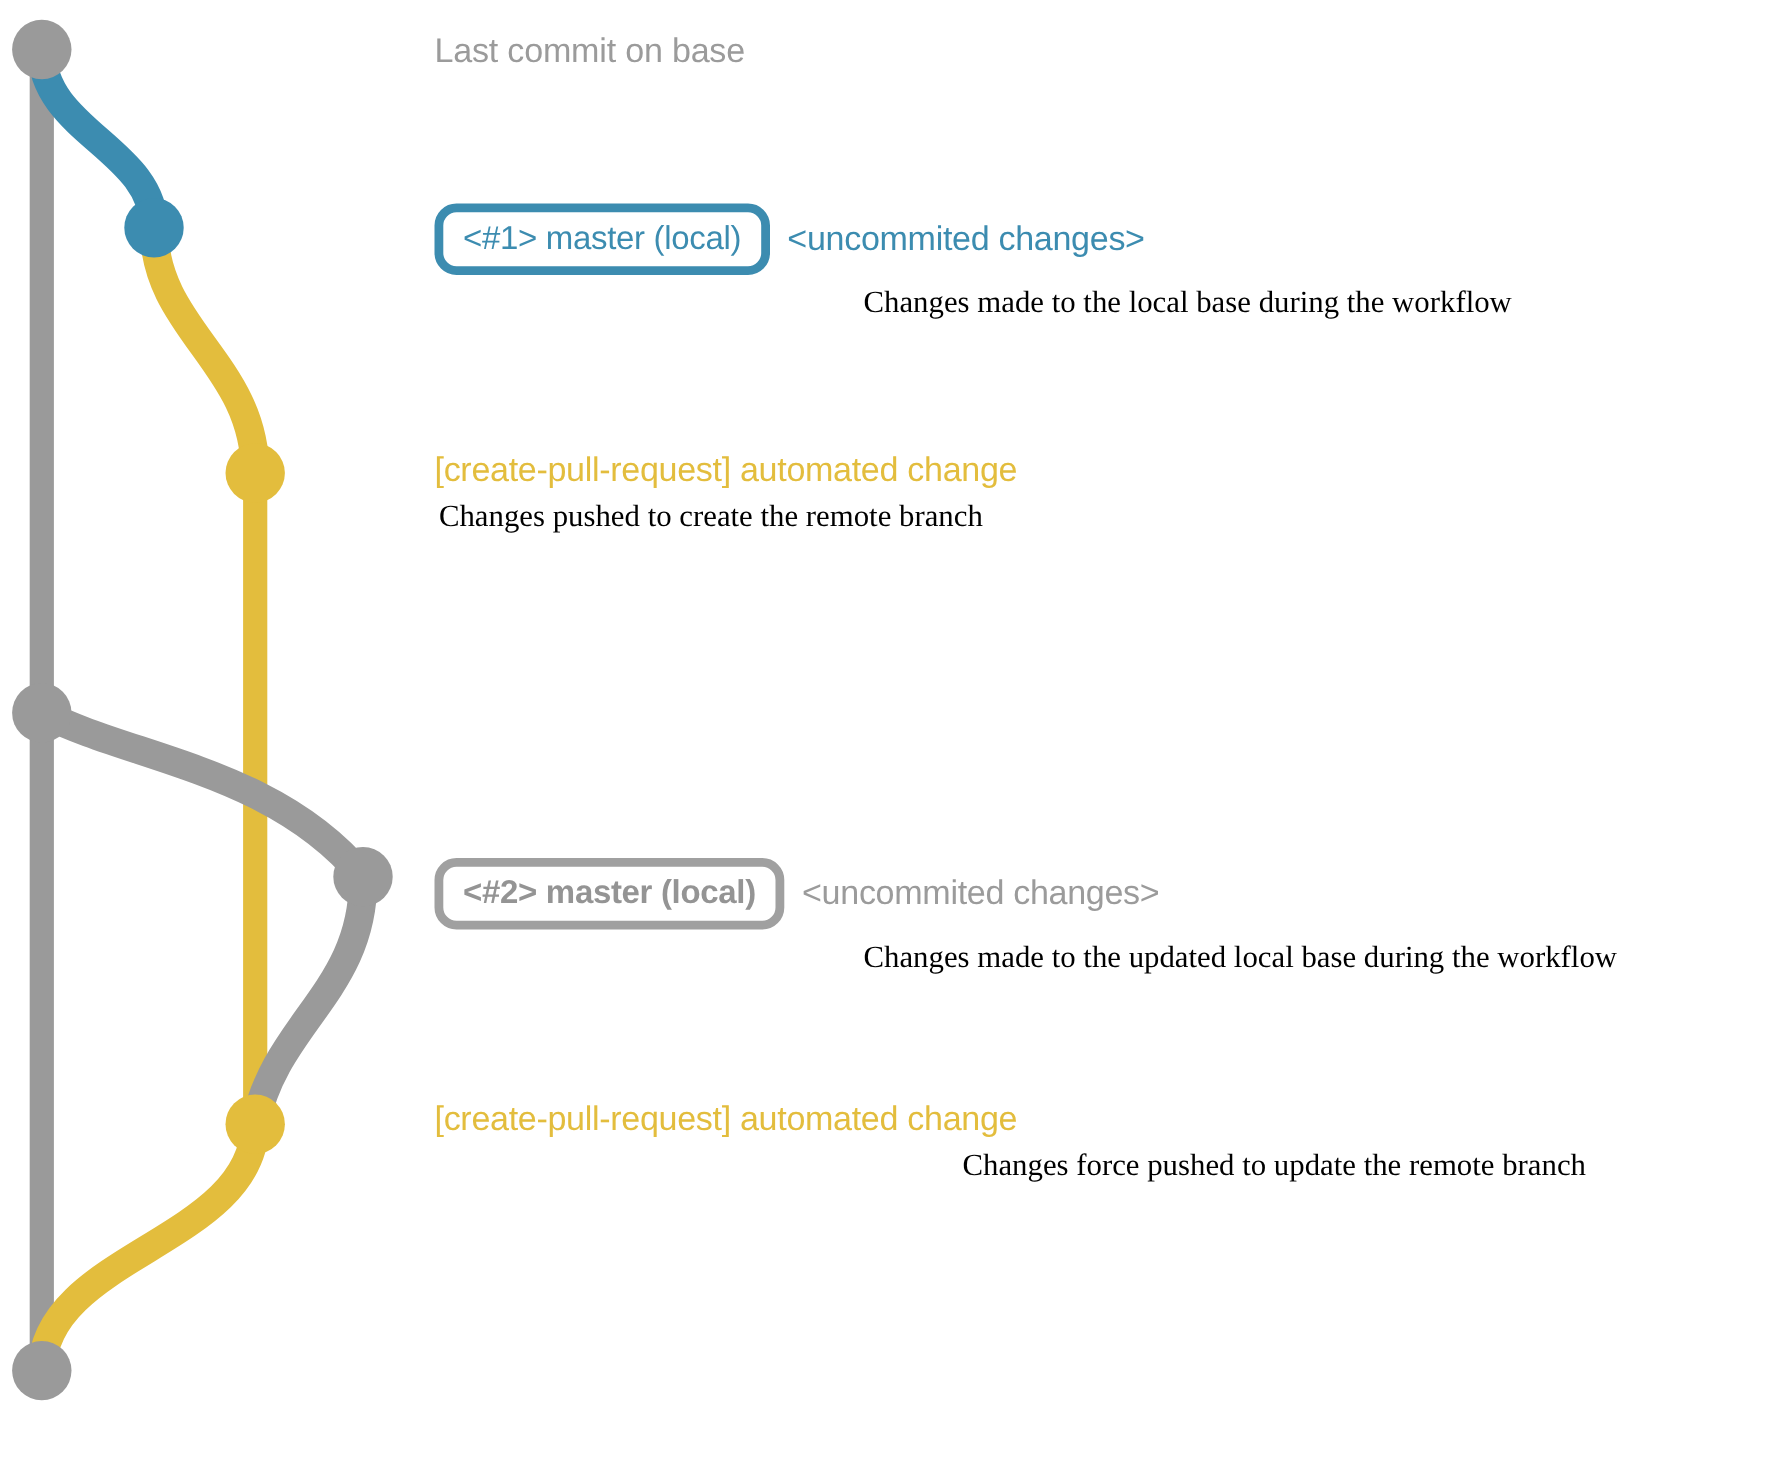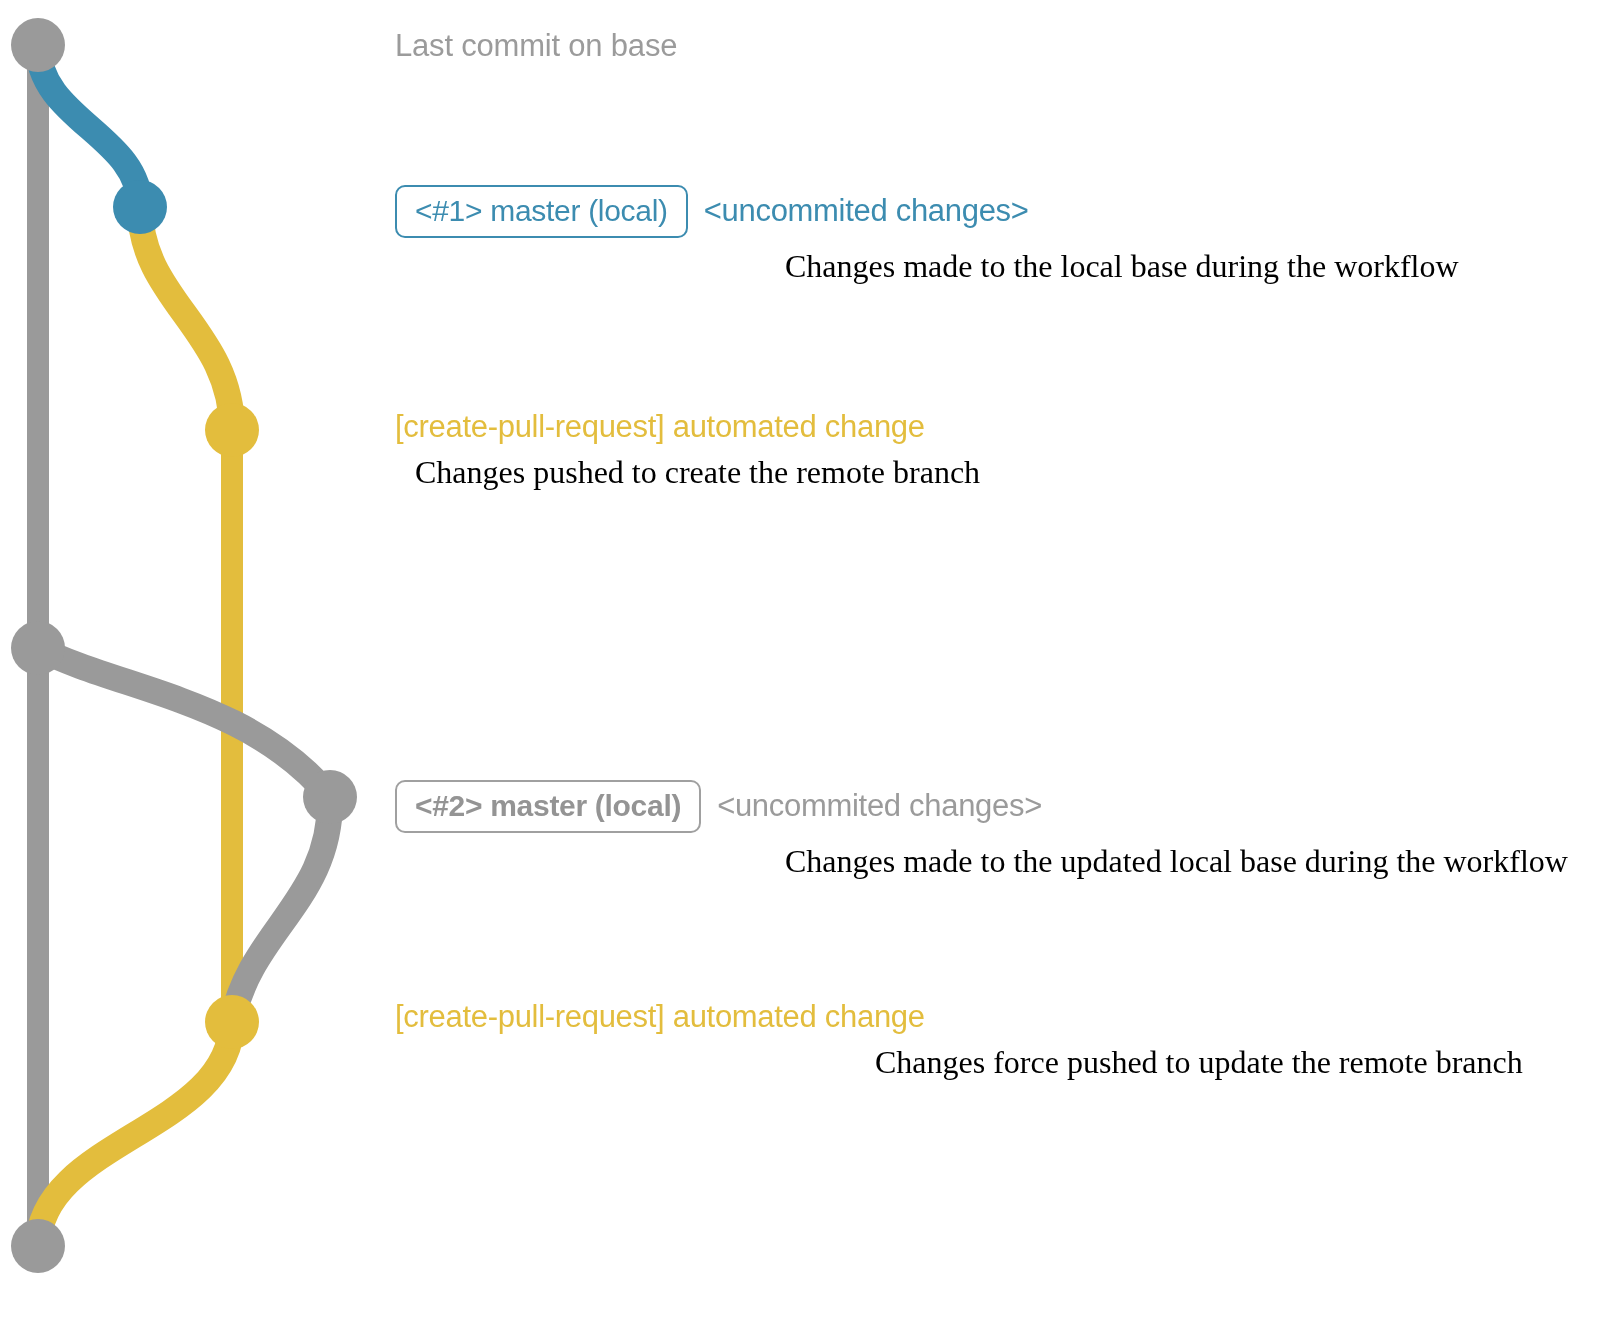--- a/index.html
+++ b/index.html
@@ -41,22 +41,22 @@
   .row-main {
     display: flex;
     flex-direction: row;
     align-items: center;
     gap: 16px;
     white-space: nowrap;
   }
 
   .badge {
     display: inline-block;
-    border: 2px solid #0f172a;
-    border-radius: 10px;
+    border: 8px solid #0f172a;
+    border-radius: 20px;
     padding: 7px 18px 9px 18px;
     font-size: 30px;
     line-height: 1.1;
     color: #8e8e8e;
     background: transparent;
     letter-spacing: -0.3px;
   }
   .badge.blue { border-color: #3c8cb0; color: #3c8cb0; }
   .badge.yellow { border-color: #e3bd3d; color: #e3bd3d; }
   .badge.gray { border-color: #a0a0a0; color: #949494; font-weight: bold; }
@@ -73,21 +73,21 @@
 
   .plain-title {
     font-size: 31px;
     letter-spacing: -0.2px;
     color: #9b9b9b;
     white-space: nowrap;
   }
 
   .desc {
     font-family: "Liberation Serif", serif;
-    font-size: 32px;
+    font-size: 28px;
     color: #000000;
     white-space: nowrap;
     margin-top: 10px;
   }
 </style>
 </head>
 <body>
 
 <svg id="graph-layer" viewBox="0 0 400 1344" width="400" height="1344" aria-hidden="true">
 
@@ -129,21 +129,21 @@
       <span class="badge blue">&lt;#1&gt; master (local)</span>
       <span class="subject blue">&lt;uncommited changes&gt;</span>
     </div>
     <div class="desc" style="margin-left:390px">Changes made to the local base during the workflow</div>
   </div>
 
   <div class="row" style="top:410px">
     <div class="row-main">
       <span class="subject yellow">[create-pull-request] automated change</span>
     </div>
-    <div class="desc" style="margin-left:20px">Changes pushed to create the remote branch</div>
+    <div class="desc" style="margin-left:4px">Changes pushed to create the remote branch</div>
   </div>
 
 
   <div class="row" style="top:780px">
     <div class="row-main">
       <span class="badge gray">&lt;#2&gt; master (local)</span>
       <span class="subject gray">&lt;uncommited changes&gt;</span>
     </div>
     <div class="desc" style="margin-left:390px">Changes made to the updated local base during the workflow</div>
   </div>

